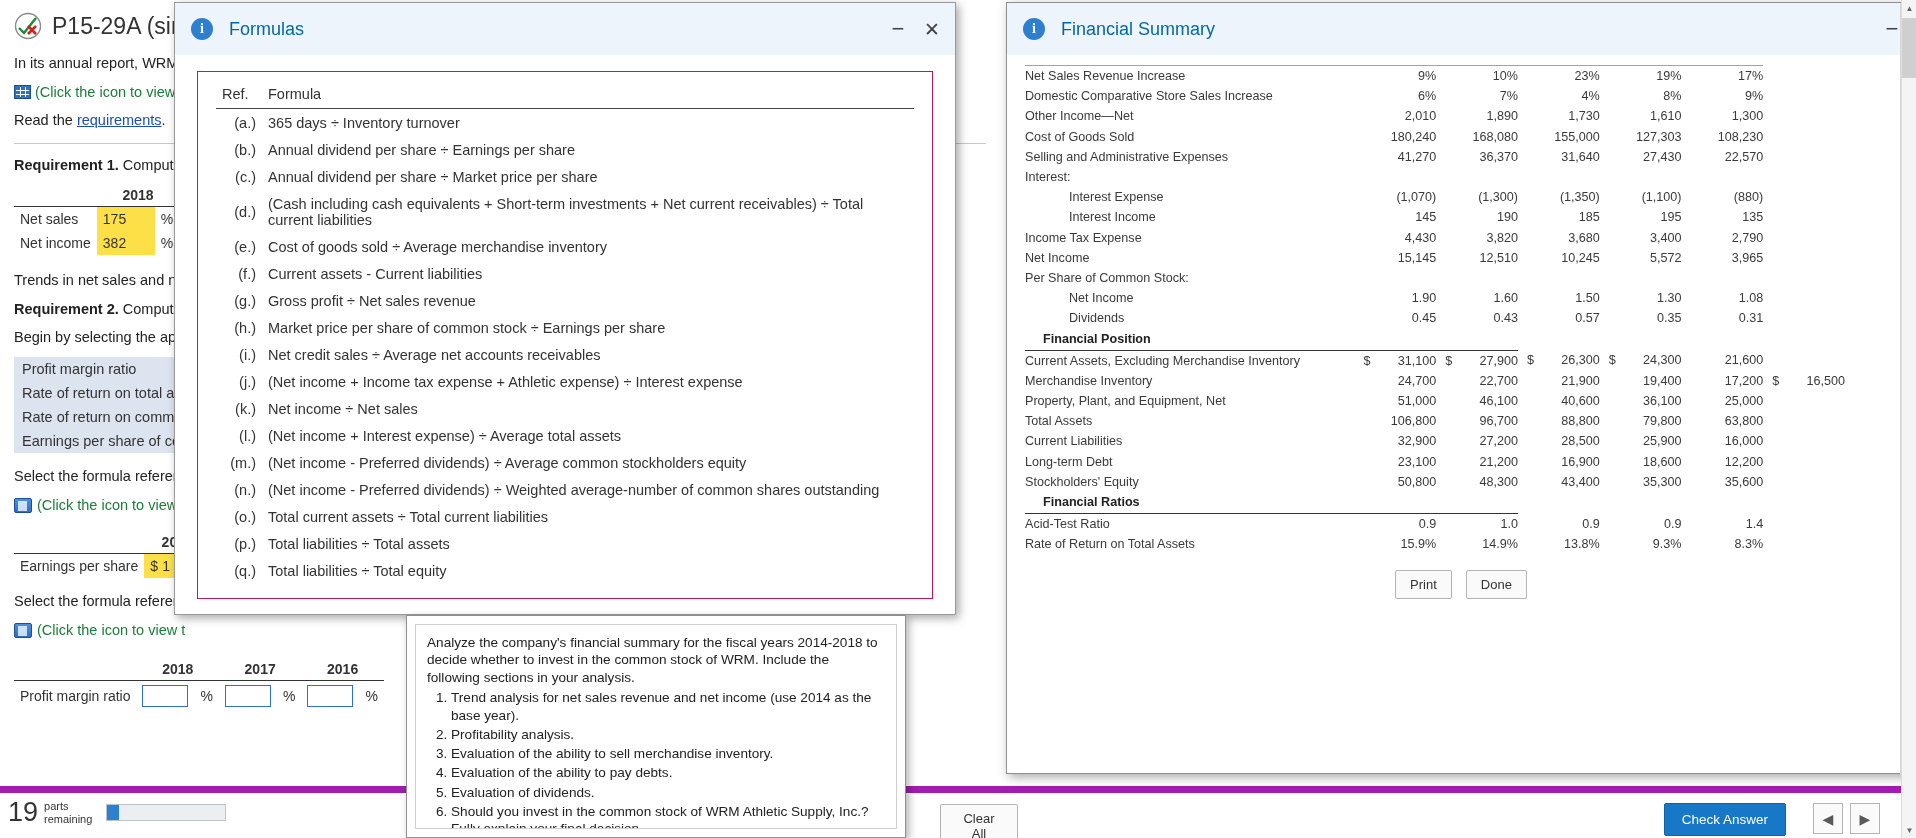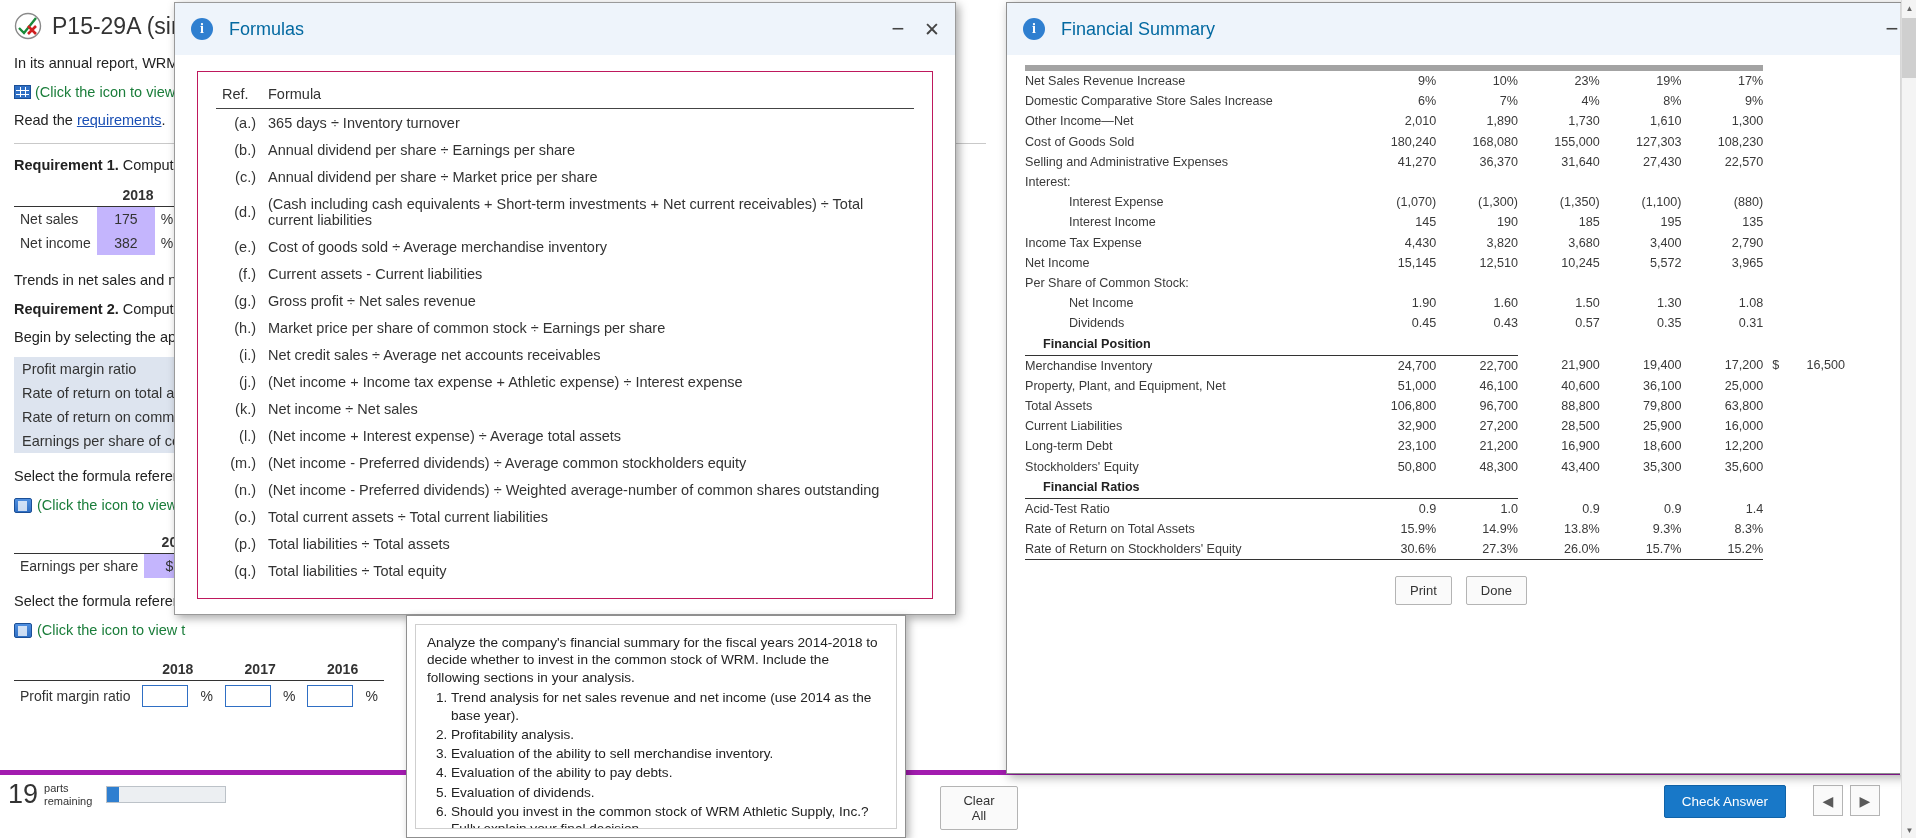--- a/index.html
+++ b/index.html
@@ -44,36 +44,36 @@
   }
   .book-icon::after{content:"";position:absolute;left:3px;top:2px;width:9px;height:10px;background:#fff;opacity:.75;}
 
   hr.ws-rule { border:0; border-top:1px solid #c9c9c9; margin:12px 0; }
 
   table.ws-tbl { border-collapse:collapse; font-size:14px; margin-top:2px;}
   table.ws-tbl th { font-weight:bold; text-align:center; padding:3px 14px; font-size:14px;}
   table.ws-tbl td { padding:4px 6px; }
   table.ws-tbl tr.hdr th { border-bottom:1px solid #333; }
   td.lbl { text-align:left; padding-right:14px; }
-  td.valcell { background:#c4b5fd; text-align:center; min-width:58px; padding:3px 6px; }
+  td.valcell { background:#fde047; text-align:left; min-width:58px; padding:3px 6px; }
   td.pct { text-align:left; padding-left:3px; }
 
   .opt-list { background:#dde4ef; width:330px; margin:8px 0 4px 0; }
   .opt-list div { padding:4px 8px; font-size:14.5px; color:#333; }
 
   .inp-box {
     display:inline-block;width:46px;height:22px;border:1px solid #2f6fc4;background:#fff;
     vertical-align:middle;
   }
   .dollar { display:inline-block;width:12px;}
 
   
   #bottombar {
-    position:absolute; left:0; bottom:16px; width:1916px; height:52px;
-    background:#fff; border-top:5px solid #a21caf;
+    position:absolute; left:0; bottom:0; width:1916px; height:52px;
+    background:#fff; border-top:7px solid #a21caf;
   }
   #parts-remaining { position:absolute; left:8px; top:4px; display:flex; align-items:center; gap:6px;}
   #parts-remaining .num { font-size:27px; color:#333; }
   #parts-remaining .lbl2 { font-size:11px; line-height:1.15; color:#333; }
   .progress { width:120px; height:17px; background:#eceff2; border:1px solid #bcc2c8; margin-left:8px; }
   .progress > i { display:block; height:100%; width:12px; background:#2f7fd0; }
   .btn {
     font-family:"Liberation Sans",sans-serif; font-size:13px; background:#fafafa;
     border:1px solid #b4b4b4; border-radius:2px; padding:6px 14px; color:#333; cursor:pointer;
   }
@@ -136,21 +136,21 @@
   #fin-dialog .dlg-head { height:52px; }
   #fin-body { padding:10px 18px 0 18px; position:relative; height:700px; }
   table.fin { border-collapse:collapse; font-size:12.6px; color:#3a3a3a; width:820px; }
   table.fin td { padding:3.1px 0; white-space:nowrap; }
   td.fin-label { text-align:left; padding-left:18px; width:330px;}
   td.fin-label.indent { padding-left:44px; }
   td.fin-label.section { font-weight:bold; padding-left:18px; color:#222; }
   td.fin-num { text-align:right; width:66px; padding-right:2px;}
   td.fin-cur { text-align:right; width:16px; padding-right:3px; }
   tr.section-row td { border-bottom:1px solid #333; padding-bottom:4px;}
-  tr.top-rule td { border-top:6px solid #a3a3a3; }
+  tr.top-rule td { border-top:1px solid #a3a3a3; }
   tr.bottom-rule td { border-bottom:1px solid #333; }
   #fin-foot { display:flex; justify-content:center; gap:14px; margin-top:16px; }
   .fin-scrollbar {
     position:absolute; right:0; top:0; width:15px; height:772px; background:#f2f2f2;
     border-left:1px solid #d7d7d7;
   }
   .fin-scrollbar .thumb { position:absolute; top:0; left:0; width:15px; height:96px; background:#cdcdcd; }
   .fin-scrollbar .arr { position:absolute; left:0; width:15px; height:15px; font-size:8px;
     display:flex;align-items:center;justify-content:center;color:#666;background:#f2f2f2;}
   .fin-scrollbar .arr.up{top:0;} .fin-scrollbar .arr.down{bottom:0;}
@@ -480,20 +480,33 @@
             <td class="fin-cur"></td>
             <td class="fin-num"></td>
             <td class="fin-cur" style="border-bottom: none;"></td>
             <td class="fin-num" style="border-bottom: none;"></td>
             <td class="fin-cur" style="border-bottom: none;"></td>
             <td class="fin-num" style="border-bottom: none;"></td>
             <td class="fin-cur" style="border-bottom: none;"></td>
             <td class="fin-num" style="border-bottom: none;"></td>
           </tr>
           <tr>
+            <td class="fin-label">Current Assets, Excluding Merchandise Inventory</td>
+            <td class="fin-cur">$</td>
+            <td class="fin-num">31,100</td>
+            <td class="fin-cur">$</td>
+            <td class="fin-num">27,900</td>
+            <td class="fin-cur">$</td>
+            <td class="fin-num">26,300</td>
+            <td class="fin-cur">$</td>
+            <td class="fin-num">24,300</td>
+            <td class="fin-cur"></td>
+            <td class="fin-num">21,600</td>
+          </tr>
+          <tr>
             <td class="fin-label">Merchandise Inventory</td>
             <td class="fin-cur"></td>
             <td class="fin-num">24,700</td>
             <td class="fin-cur"></td>
             <td class="fin-num">22,700</td>
             <td class="fin-cur"></td>
             <td class="fin-num">21,900</td>
             <td class="fin-cur"></td>
             <td class="fin-num">19,400</td>
             <td class="fin-cur"></td>
@@ -597,33 +610,20 @@
             <td class="fin-cur"></td>
             <td class="fin-num">15.9%</td>
             <td class="fin-cur"></td>
             <td class="fin-num">14.9%</td>
             <td class="fin-cur"></td>
             <td class="fin-num">13.8%</td>
             <td class="fin-cur"></td>
             <td class="fin-num">9.3%</td>
             <td class="fin-cur"></td>
             <td class="fin-num">8.3%</td>
-          </tr>
-          <tr class="bottom-rule">
-            <td class="fin-label">Rate of Return on Stockholders' Equity</td>
-            <td class="fin-cur"></td>
-            <td class="fin-num">30.6%</td>
-            <td class="fin-cur"></td>
-            <td class="fin-num">27.3%</td>
-            <td class="fin-cur"></td>
-            <td class="fin-num">26.0%</td>
-            <td class="fin-cur"></td>
-            <td class="fin-num">15.7%</td>
-            <td class="fin-cur"></td>
-            <td class="fin-num">15.2%</td>
           </tr>
         </tbody>
     </table>
     <div id="fin-foot">
       <button class="btn">Print</button>
       <button class="btn">Done</button>
     </div>
   </div>
 
   <div class="fin-scrollbar">

